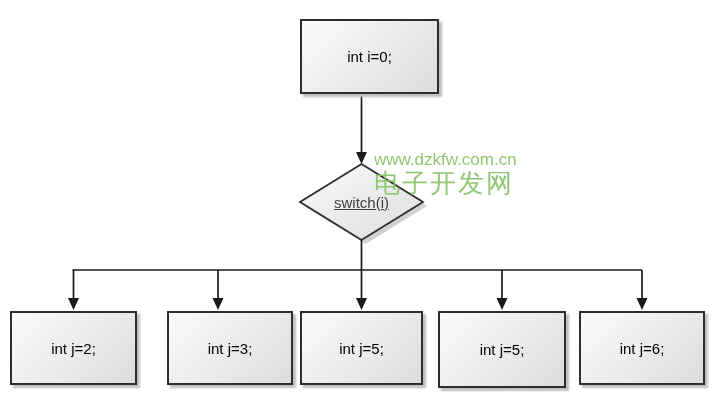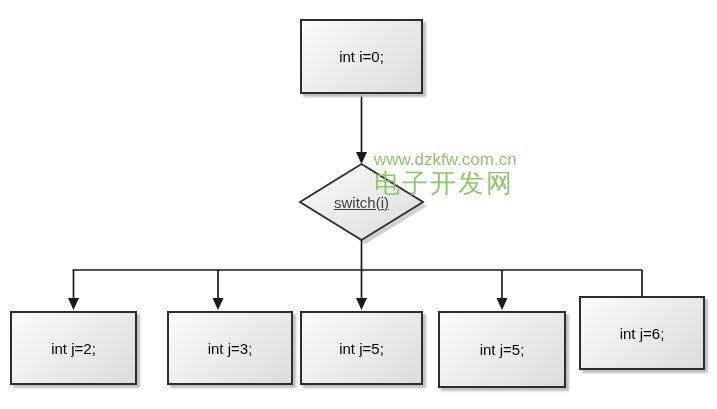--- a/index.html
+++ b/index.html
@@ -36,26 +36,26 @@
     position: absolute;
     background: linear-gradient(135deg, var(--node-fill-light) 0%, var(--node-fill-dark) 100%);
     border: 2px solid var(--node-border);
     box-shadow: 3px 3px 2px #bfbfbf;
     display: flex;
     align-items: center;
     justify-content: center;
     font-size: 15px;
     color: #000000;
   }
-  .node-start   { left: 300px; top: 19px;  width: 123px; height: 75px; }
+  .node-start   { left: 300px; top: 19px;  width: 139px; height: 75px; }
   .node-branch-0 { left: 10px;  top: 311px; width: 127px; height: 74px; justify-content: center; }
   .node-branch-1 { left: 155px; top: 311px; width: 126px; height: 74px; margin-left: 12px; }
   .node-branch-2 { left: 300px; top: 311px; width: 123px; height: 74px; }
   .node-branch-3 { left: 438px; top: 311px; width: 128px; height: 77px; }
-  .node-branch-4 { left: 579px; top: 296px; width: 126px; height: 74px; }
+  .node-branch-4 { left: 579px; top: 311px; width: 126px; height: 74px; }
   .diamond-label {
     position: absolute;
     left: 300px; top: 164px;
     width: 123px; height: 76px;
     display: flex;
     align-items: center;
     justify-content: center;
     font-size: 15px;
     color: #404040;
     pointer-events: none;

